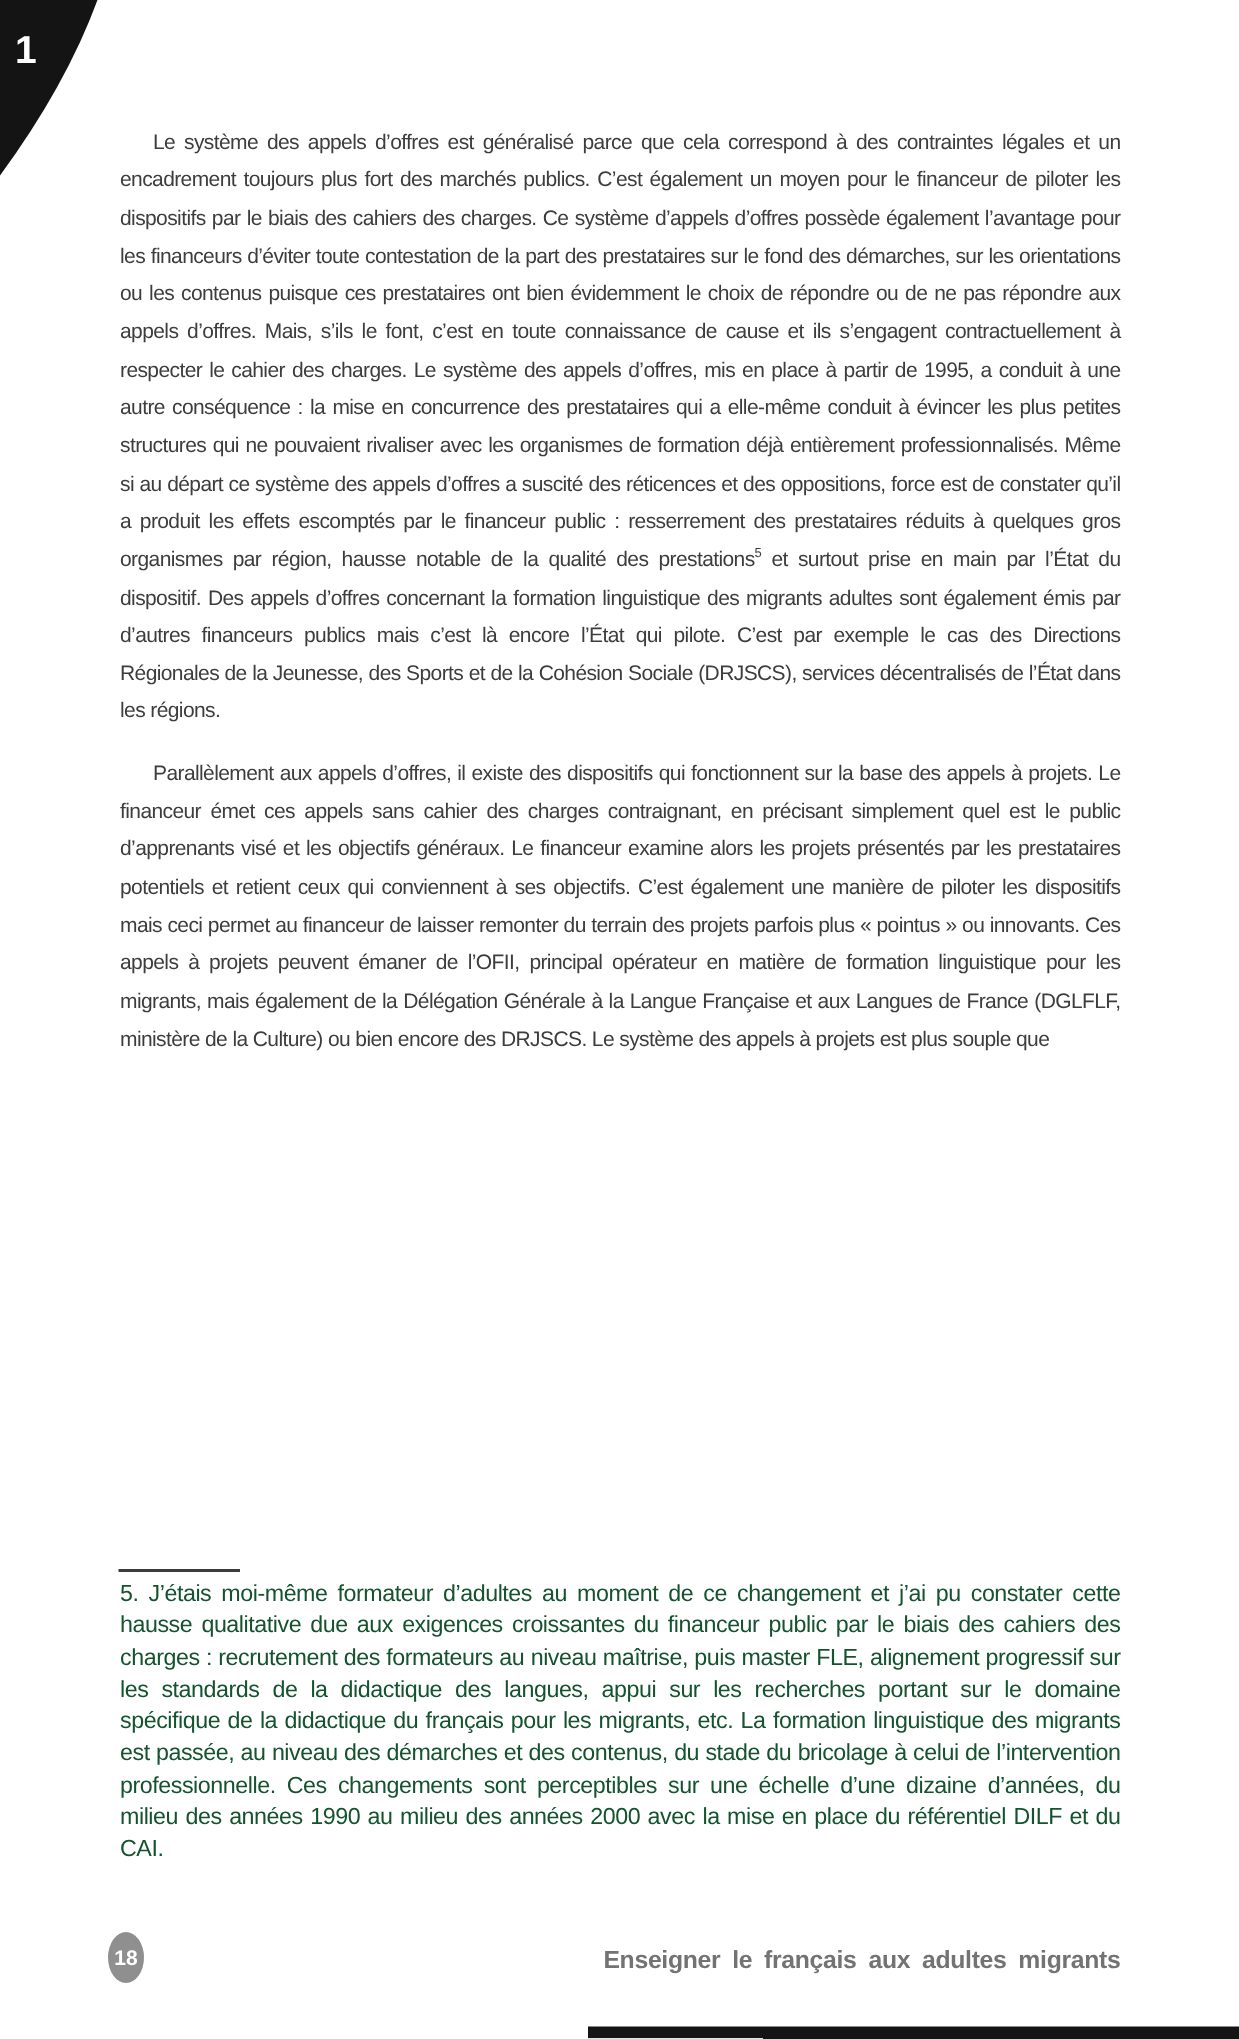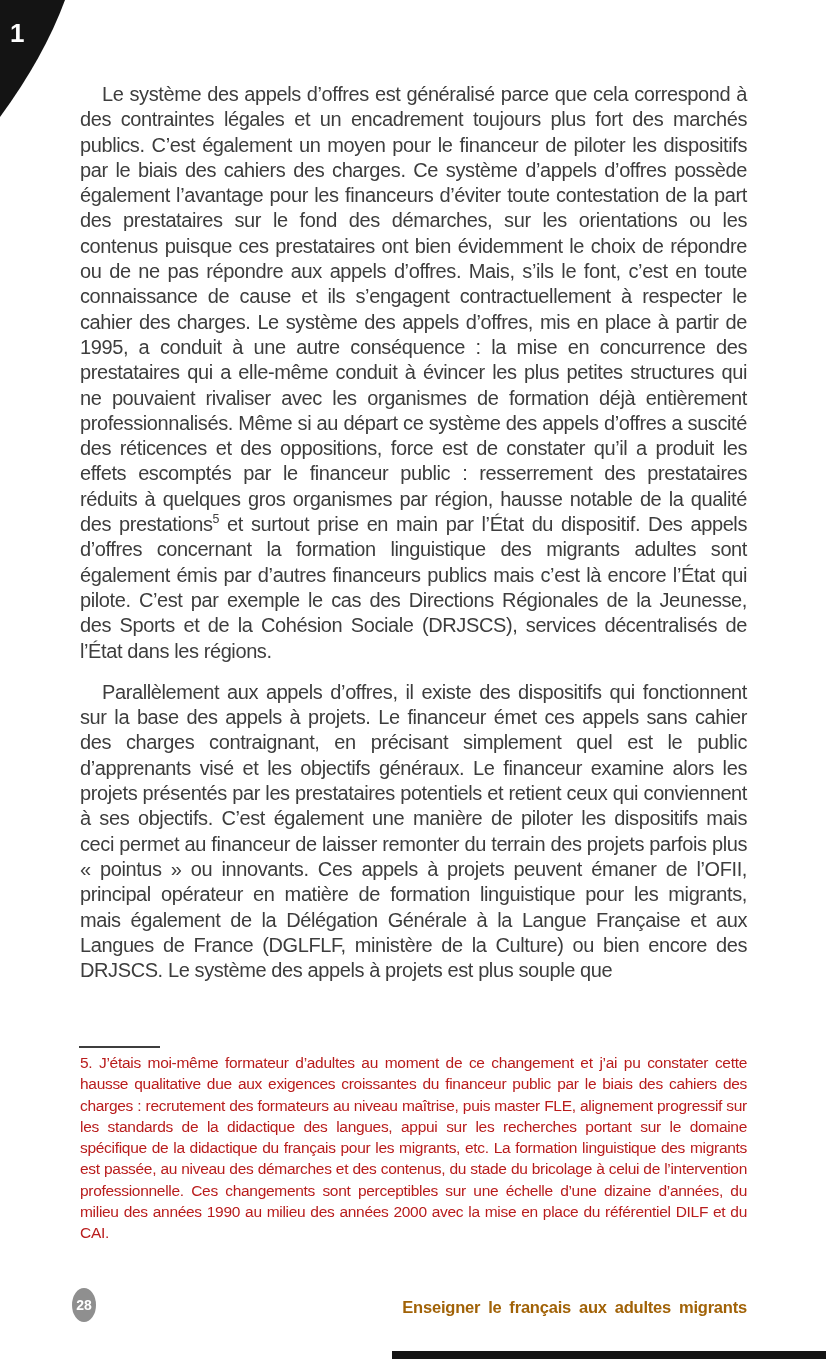--- a/index.html
+++ b/index.html
@@ -34,21 +34,21 @@
     line-height: 1;
   }
 
   
   .text-block {
     position: absolute;
     left: 80px;
     top: 82px;
     width: 667px;
     color: #3d3d3d;
-    font-size: 20px;
+    font-size: 14px;
     line-height: 25.3px;
     letter-spacing: -0.4px;
     text-align: justify;
   }
   .text-block p {
     margin: 0;
     text-indent: 22px;
   }
   .text-block p + p {
     margin-top: 16px;
@@ -67,21 +67,21 @@
     width: 81px;
     height: 2px;
     background: #3d3d3d;
   }
   .footnote {
     position: absolute;
     left: 80px;
     top: 1052px;
     width: 667px;
     margin: 0;
-    color: #b91c1c;
+    color: #14532d;
     font-size: 15.5px;
     line-height: 21.3px;
     letter-spacing: -0.3px;
     text-align: justify;
   }
 
   
   .page-badge {
     position: absolute;
     left: 72px;
@@ -94,21 +94,21 @@
     font-size: 14px;
     font-weight: bold;
     display: flex;
     align-items: center;
     justify-content: center;
   }
   .running-title {
     position: absolute;
     right: 79px;
     top: 1298px;
-    color: #a16207;
+    color: #737373;
     font-size: 16.5px;
     font-weight: bold;
     letter-spacing: -0.2px;
     word-spacing: 3.5px;
     white-space: nowrap;
   }
 
   
   .bottom-bar {
     position: absolute;
@@ -132,20 +132,20 @@
   <main class="text-block">
     <p><span>Le système des appels d’offres est généralisé parce que cela correspond à des contraintes légales et un encadrement toujours plus fort des marchés publics. C’est également un moyen pour le financeur de piloter les dispositifs par le biais des cahiers des charges. Ce système d’appels d’offres possède également l’avantage pour les financeurs d’éviter toute contestation de la part des prestataires sur le fond des démarches, sur les orientations ou les contenus puisque ces prestataires ont bien évidemment le choix de répondre ou de ne pas répondre aux appels d’offres. Mais, s’ils le font, c’est en toute connaissance de cause et ils s’engagent contractuellement à respecter le cahier des charges. Le système des appels d’offres, mis en place à partir de 1995, a conduit à une autre conséquence : la mise en concurrence des prestataires qui a elle-même conduit à évincer les plus petites structures qui ne pouvaient rivaliser avec les organismes de formation déjà entièrement professionnalisés. Même si au départ ce système des appels d’offres a suscité des réticences et des oppositions, force est de constater qu’il a produit les effets escomptés par le financeur public : resserrement des prestataires réduits à quelques gros organismes par région, hausse notable de la qualité des prestations</span><sup>5</sup><span> et surtout prise en main par l’État du dispositif. Des appels d’offres concernant la formation linguistique des migrants adultes sont également émis par d’autres financeurs publics mais c’est là encore l’État qui pilote. C’est par exemple le cas des Directions Régionales de la Jeunesse, des Sports et de la Cohésion Sociale (DRJSCS), services décentralisés de l’État dans les régions.</span></p>
     <p>Parallèlement aux appels d’offres, il existe des dispositifs qui fonctionnent sur la base des appels à projets. Le financeur émet ces appels sans cahier des charges contraignant, en précisant simplement quel est le public d’apprenants visé et les objectifs généraux. Le financeur examine alors les projets présentés par les prestataires potentiels et retient ceux qui conviennent à ses objectifs. C’est également une manière de piloter les dispositifs mais ceci permet au financeur de laisser remonter du terrain des projets parfois plus « pointus » ou innovants. Ces appels à projets peuvent émaner de l’OFII, principal opérateur en matière de formation linguistique pour les migrants, mais également de la Délégation Générale à la Langue Française et aux Langues de France (DGLFLF, ministère de la Culture) ou bien encore des DRJSCS. Le système des appels à projets est plus souple que</p>
   </main>
 
   <div class="footnote-rule"></div>
   <p class="footnote">5. J’étais moi-même formateur d’adultes au moment de ce changement et j’ai pu constater cette hausse qualitative due aux exigences croissantes du financeur public par le biais des cahiers des charges : recrutement des formateurs au niveau maîtrise, puis master FLE, alignement progressif sur les standards de la didactique des langues, appui sur les recherches portant sur le domaine spécifique de la didactique du français pour les migrants, etc. La formation linguistique des migrants est passée, au niveau des démarches et des contenus, du stade du bricolage à celui de l’intervention professionnelle. Ces changements sont perceptibles sur une échelle d’une dizaine d’années, du milieu des années 1990 au milieu des années 2000 avec la mise en place du référentiel DILF et du CAI.</p>
 
   <footer>
     <div class="page-badge">
-      <span>28</span>
+      <span>18</span>
     </div>
     <div class="running-title">Enseigner le français aux adultes migrants</div>
   </footer>
 
   <div class="bottom-bar"></div>
 
 </div>
 
 </body></html>

